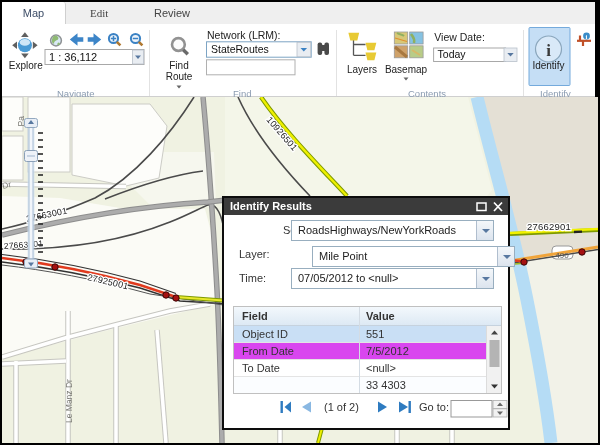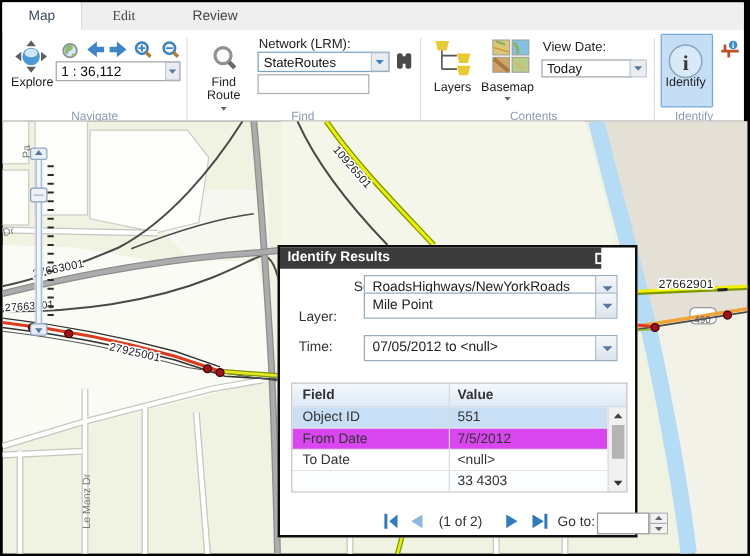--- a/index.html
+++ b/index.html
@@ -11,29 +11,29 @@
 #ribbon { position:absolute; left:2px; top:2px; width:593px; height:95px; background:#fff; }
 #tabrow { position:absolute; left:0; top:0; width:593px; height:22px; background:#efefef; }
 #tabMap { position:absolute; left:0; top:0; width:64px; height:23px; background:#fff; border-right:1px solid #cfcfcf; border-top-right-radius:3px; text-align:center; line-height:22px; font-size:11px; color:#3c4c66; }
 .tab { position:absolute; top:0; height:22px; line-height:22px; font-size:11px; color:#444; }
 #rbody { position:absolute; left:0; top:22px; width:593px; height:73px; background:#fff; border-bottom:1px solid #cfcfcf; }
 .gsep { position:absolute; top:6px; height:66px; width:1px; background:#e2e2e2; }
 .glabel { position:absolute; top:64px; font-size:9.5px; color:#8b9cb1; }
 
 
 #dlg { position:absolute; left:222px; top:196px; width:288px; height:234px; background:#fff; border:2px solid #0d0d0d; }
-#dtitle { position:absolute; left:0; top:0; width:257px; height:17px; background:#3b3b3b; color:#fff; font-size:11px; font-weight:bold; line-height:17px; padding-left:6px; }
+#dtitle { position:absolute; left:0; top:0; width:284px; height:17px; background:#3b3b3b; color:#fff; font-size:11px; font-weight:bold; line-height:17px; padding-left:6px; }
 .dlab { position:absolute; left:15px; font-size:11px; color:#333; }
 .dcombo { position:absolute; left:67px; width:203px; height:21px; background:#fff; border:1px solid #98aebf; font-size:11px; color:#222; line-height:19px; padding-left:6px; }
 .dcombo .da { position:absolute; right:0; top:0; bottom:0; width:17px; background:linear-gradient(#f4f7fa,#dce4ee); border-left:1px solid #b0bece; }
 .dcombo .da::after { content:""; position:absolute; left:4.5px; top:8px; border:4px solid transparent; border-top-color:#5878a0; }
 #dtable { position:absolute; left:9px; top:108px; width:269px; height:88px; border:1px solid #c0c0c0; background:#fff; overflow:hidden; }
 .trow { position:absolute; left:0; width:252px; height:17px; font-size:11px; color:#333; border-bottom:1px solid #e4e4e4; }
 .tc1 { position:absolute; left:8px; top:2px; } .tc2 { position:absolute; left:132px; top:2px; }
-#pag { position:absolute; left:0; top:203px; width:244px; height:27px; font-size:11px; color:#333;margin-left:27px; }
+#pag { position:absolute; left:0; top:193px; width:244px; height:27px; font-size:11px; color:#333; }
 </style>
 </head>
 <body>
 <div id="app">
 
 <div id="ribbon">
  <div id="tabrow">
   <div id="tabMap">Map</div>
   <div class="tab" style="left:88px;font-family:Liberation Serif, serif;">Edit</div>
   <div class="tab" style="left:152px;">Review</div>
@@ -281,21 +281,21 @@
 <div id="dlg">
  <div id="dtitle">Identify Results</div>
  <svg class="abs" style="right:1px;top:3px;" width="32" height="12" viewBox="0 0 32 12">
    <rect x="2" y="2" width="9" height="7.5" fill="none" stroke="#fff" stroke-width="1.5"></rect>
    <path d="M19 1.5 L27 10 M27 1.5 L19 10" stroke="#fff" stroke-width="1.7"></path>
  </svg>
  <div class="dlab" style="top:26px;margin-left:44px;">Service:</div>
  <div class="dlab" style="top:50px;">Layer:</div>
  <div class="dlab" style="top:74px;">Time:</div>
  <div class="dcombo" style="top:22px;">RoadsHighways/NewYorkRoads<span class="da"></span></div>
- <div class="dcombo" style="top:36px;">Mile Point<span class="da"></span></div>
+ <div class="dcombo" style="top:48px;margin-left:21px;">Mile Point<span class="da"></span></div>
  <div class="dcombo" style="top:70px;">07/05/2012 to &lt;null&gt;<span class="da"></span></div>
  <div id="dtable">
    <div style="position:absolute;left:0;top:0;width:267px;height:19px;background:linear-gradient(#f3f8fc,#dde9f4);border-bottom:1px solid #c6d2de;"></div>
    <div style="position:absolute;left:8px;top:3px;font-size:11px;font-weight:bold;color:#333;">Field</div>
    <div style="position:absolute;left:132px;top:3px;font-size:11px;font-weight:bold;color:#333;">Value</div>
    <div class="trow" style="top:19px;background:#c9dff5;">
           <span class="tc1">Object ID</span>
           <span class="tc2">551</span>
         </div>
    <div class="trow" style="top:36px;background:#d946ef;">

